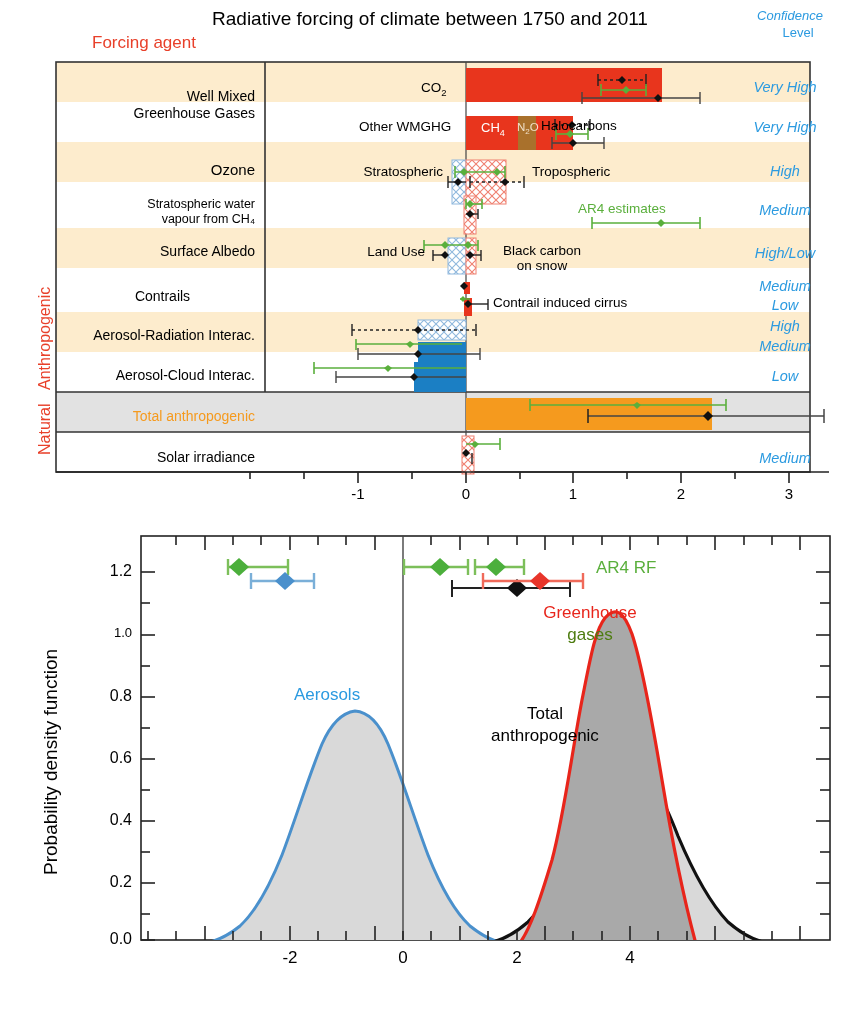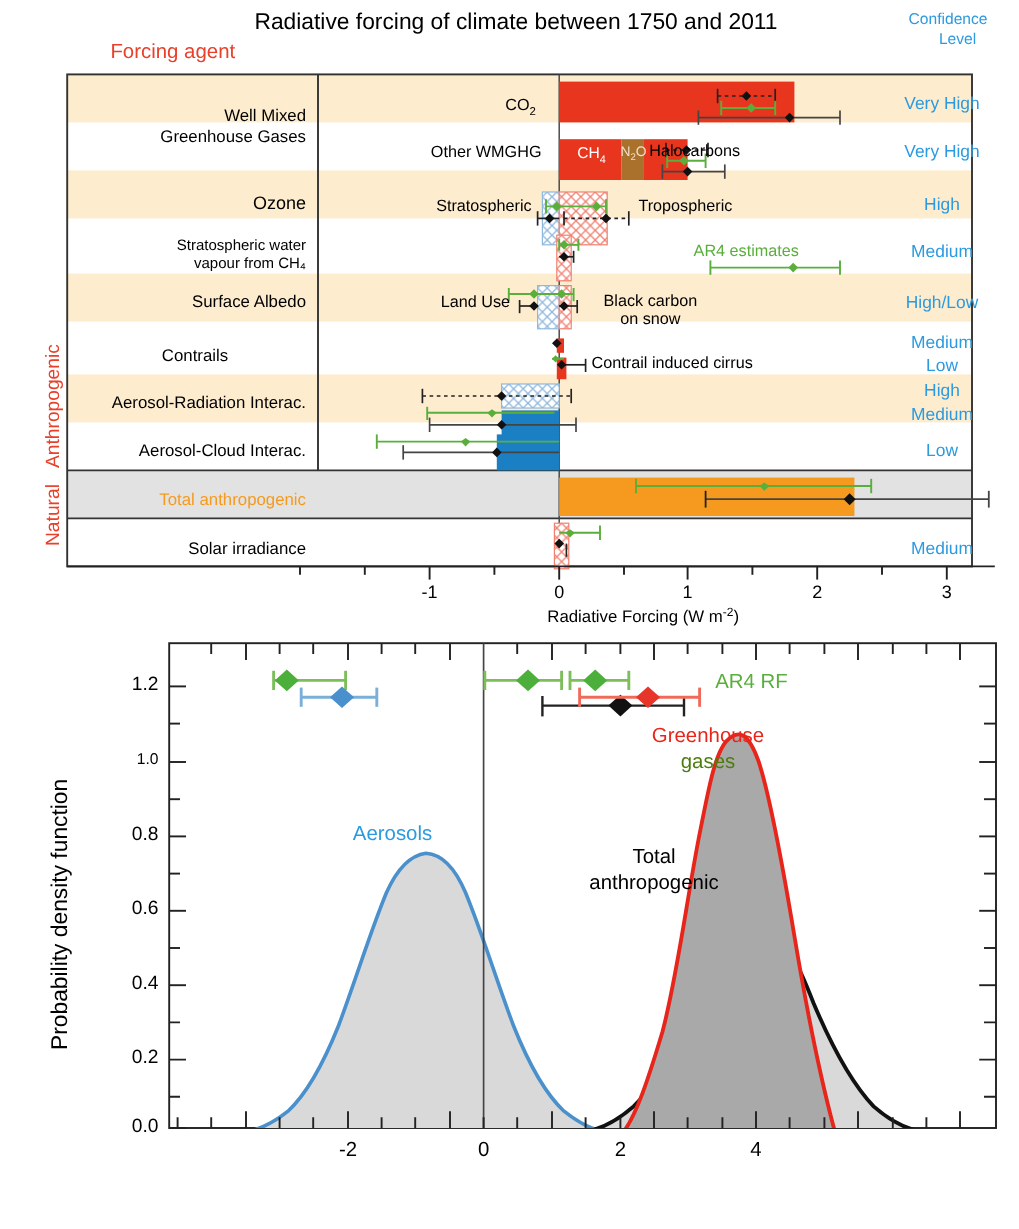--- a/index.html
+++ b/index.html
@@ -4,34 +4,34 @@
 <style>
   html,body{margin:0;padding:0;background:#ffffff;}
   body{width:849px;height:1024px;position:relative;font-family:"Liberation Sans",sans-serif;color:#000;}
   #fig{position:absolute;left:0;top:0;width:827px;height:1024px;}
   .t{position:absolute;white-space:pre;}
   .ttl{font-size:19px;}
   .red{color:#e8402a;}
   .blue{color:#2b9ae0;}
   .grn{color:#5aaf3c;}
   .ora{color:#f59a1e;}
-  .ital{}
+  .ital{font-style:italic;}
   .ctr{text-align:center;}
   .rt{text-align:right;}
   svg{position:absolute;left:0;top:0;}
   .vert{transform-origin:0 0;}
 </style>
 </head>
 <body>
 
 <div id="fig">
 
   <div class="t ttl ctr" style="left:180px;top:8px;width:500px;">Radiative forcing of climate between 1750 and 2011</div>
   <div class="t red" style="left:92px;top:33px;font-size:17px;">Forcing agent</div>
-  <div class="t blue ctr" style="left:740px;top:8px;width:100px;font-size:13px;">Confidence</div>
+  <div class="t blue ctr" style="left:740px;top:8px;width:100px;font-size:13px;font-style:italic;">Confidence</div>
   <div class="t blue ctr" style="left:748px;top:25px;width:100px;font-size:13px;">Level</div>
 
   <div class="t red vert" style="left:36px;top:390px;font-size:16px;transform:rotate(-90deg);">Anthropogenic</div>
   <div class="t red vert" style="left:36px;top:455px;font-size:16px;transform:rotate(-90deg);">Natural</div>
 
   <svg width="849" height="520">
     <defs>
       <pattern id="hatchRed" width="8" height="8" patternUnits="userSpaceOnUse">
         <rect width="8" height="8" fill="#fff"></rect>
         <path d="M0,0 l8,8 M8,0 l-8,8" stroke="#f08070" stroke-width="1.1"></path>
@@ -251,21 +251,20 @@
   <div class="t blue ital ctr" style="left:730px;top:318px;width:110px;font-size:14.5px;">High</div>
   <div class="t blue ital ctr" style="left:730px;top:338px;width:110px;font-size:14.5px;">Medium</div>
   <div class="t blue ital ctr" style="left:730px;top:368px;width:110px;font-size:14.5px;">Low</div>
   <div class="t blue ital ctr" style="left:730px;top:450px;width:110px;font-size:14.5px;">Medium</div>
 
   <div class="t ctr" style="left:338px;top:485px;width:40px;font-size:15px;">-1</div>
   <div class="t ctr" style="left:446px;top:485px;width:40px;font-size:15px;">0</div>
   <div class="t ctr" style="left:553px;top:485px;width:40px;font-size:15px;">1</div>
   <div class="t ctr" style="left:661px;top:485px;width:40px;font-size:15px;">2</div>
   <div class="t ctr" style="left:769px;top:485px;width:40px;font-size:15px;">3</div>
-  <div class="t ctr" style="left:396px;top:505px;width:280px;font-size:14px;"><span>Radiative Forcing (W m</span><sup style="font-size:10px;">-2</sup><span>)</span></div>
 
   <svg width="849" height="1024">
     <defs>
       <clipPath id="pdfClip">
           <rect x="141" y="536" width="689" height="404"></rect>
         </clipPath>
     </defs>
 
     <rect x="141" y="536" width="689" height="404" fill="none" stroke="#222" stroke-width="1.6"></rect>
 

